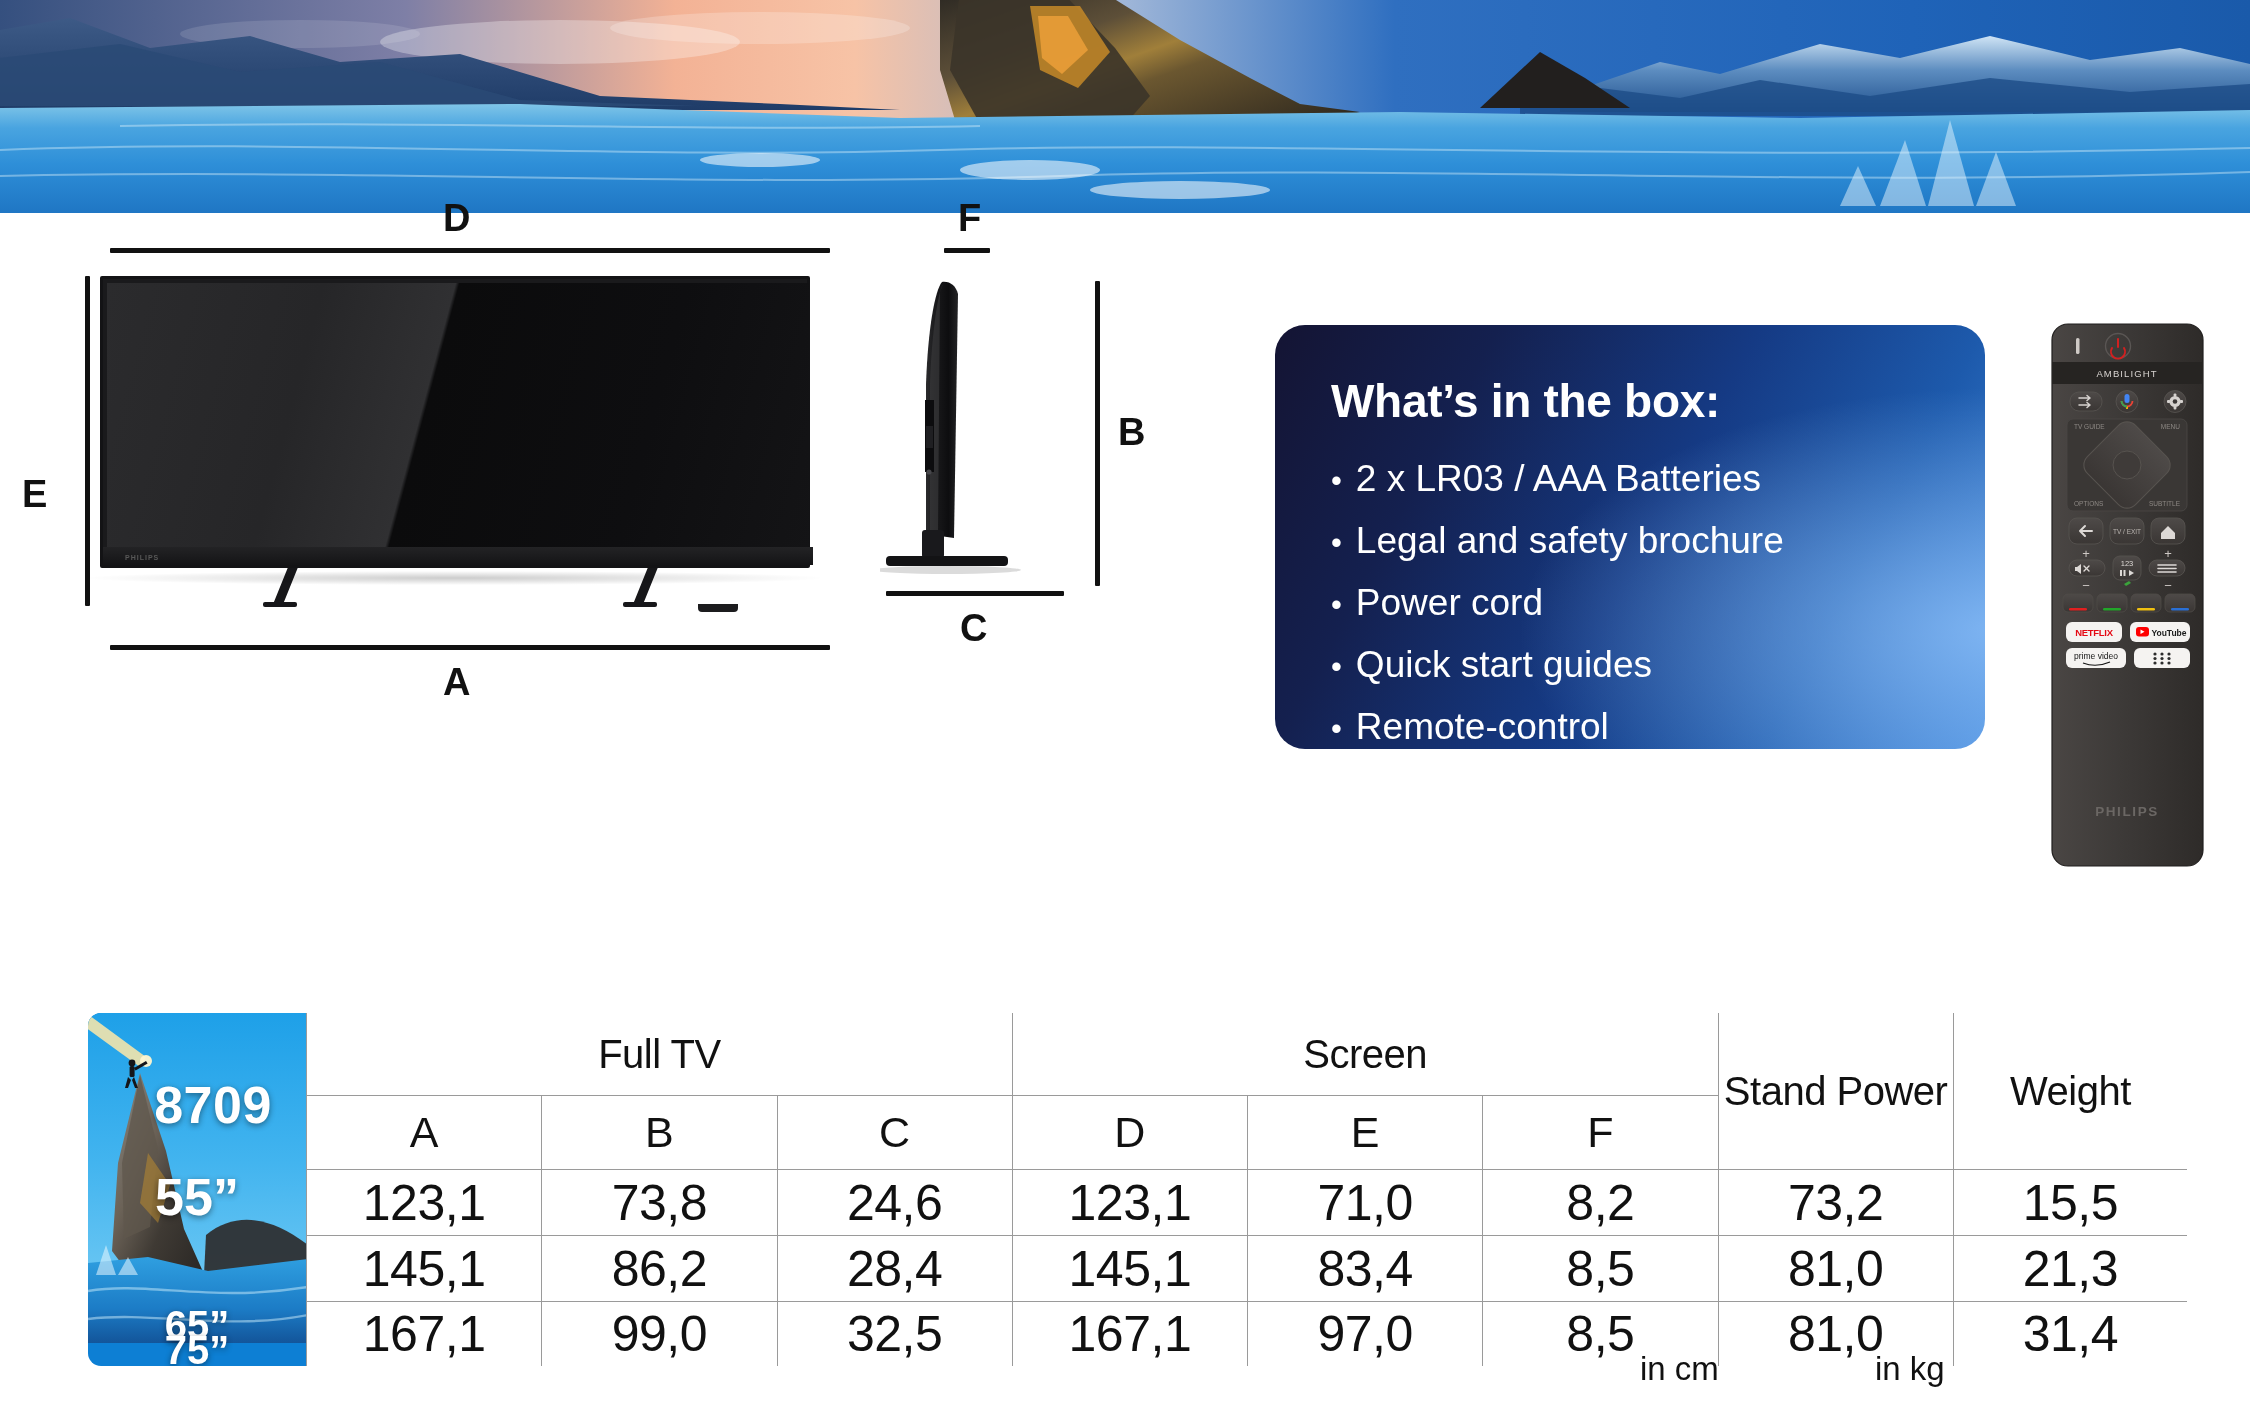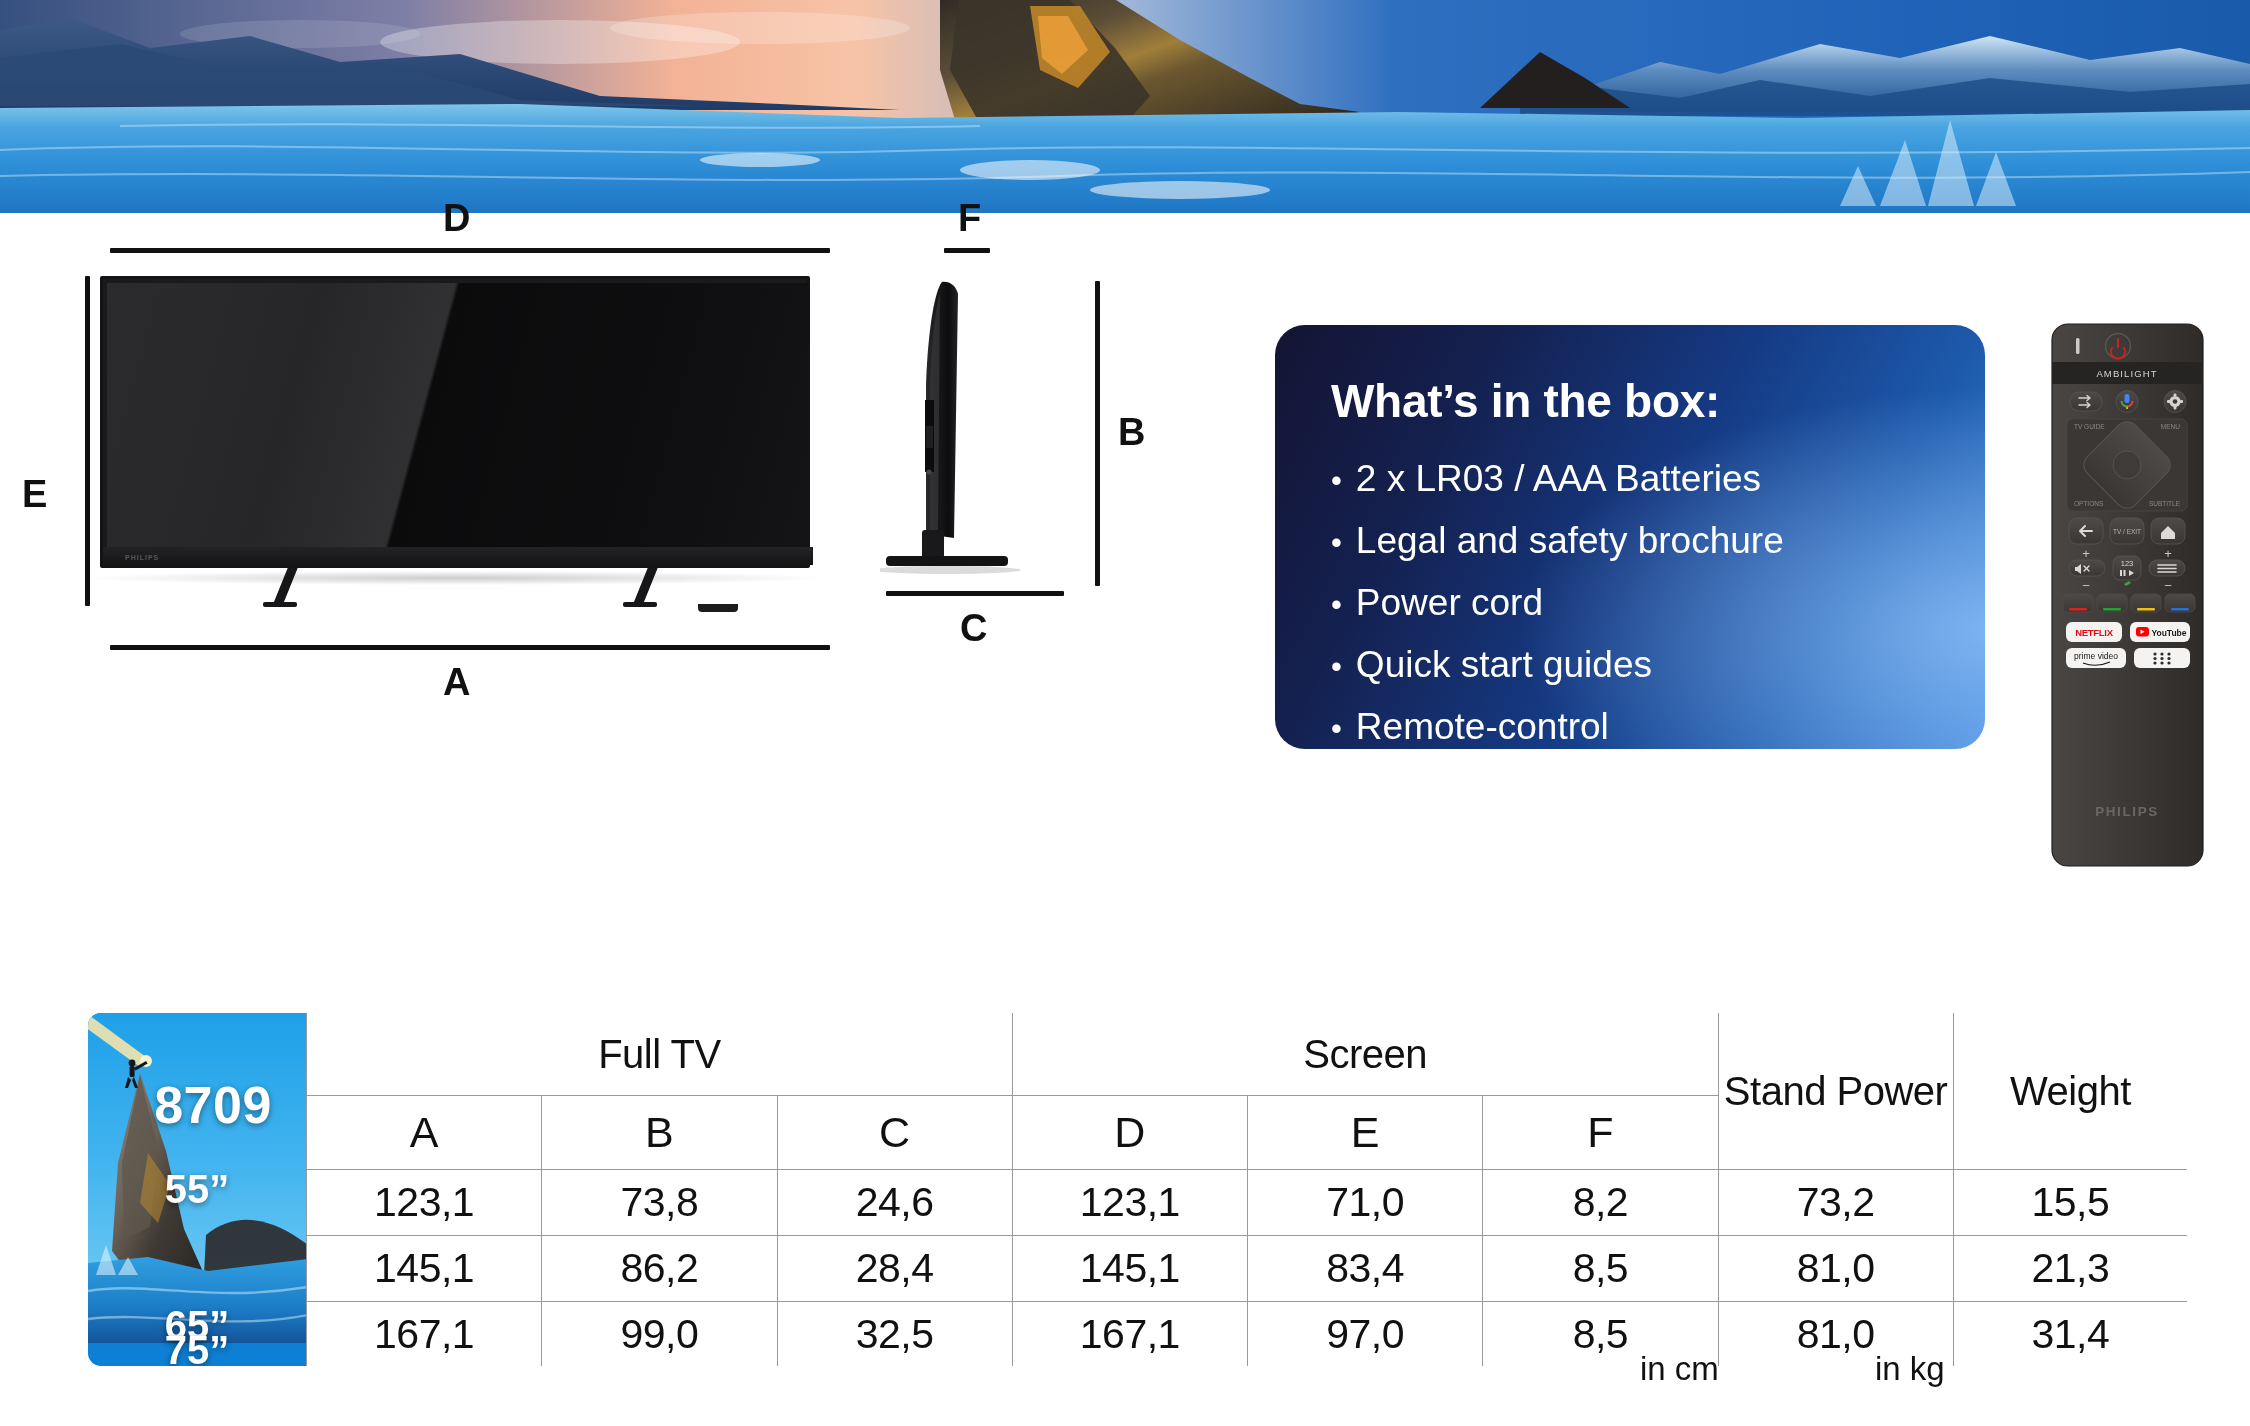--- a/index.html
+++ b/index.html
@@ -114,37 +114,37 @@
     color:#111;
   }
   table.dims th.grp {
     font-size:40px; font-weight:400; height:84px;
     letter-spacing:-0.5px;
   }
   table.dims th.sub {
     font-size:43px; font-weight:400; height:74px;
   }
   table.dims td.val {
-    font-size:41px; font-weight:400; height:66px;
+    font-size:50px; font-weight:400; height:66px;
     letter-spacing:-0.5px;
   }
   table.dims td.prodcell {
     width:220px; padding:0; border:none; position:relative;
     background:#0d7fd4;
     overflow:hidden;
   }
   table.dims td.prodcell svg { position:absolute; left:0; top:0; }
   .prod-label {
     position:absolute; width:100%; text-align:center;
     color:#fff; font-weight:700;
     text-shadow:0 2px 6px rgba(0,0,0,0.45);
     pointer-events:none;
   }
   #prod-model { top:62px; font-size:52px; letter-spacing:0.5px;padding-left:32px; }
-  #prod-55 { top:154px; font-size:40px; }
+  #prod-55 { top:154px; font-size:52px; }
   #prod-65 { top:242px; font-size:40px;margin-top:48px; }
   #prod-75 { top:315px; font-size:40px; }
   #units-abs { position:absolute; left:85px; top:1350px; width:2105px; }
   #units-abs .u { position:absolute; font-size:33px; color:#111; text-align:left; }
 </style>
 </head>
 <body>
 
 <div id="banner">
   <svg viewBox="0 0 2250 213" preserveAspectRatio="none">

